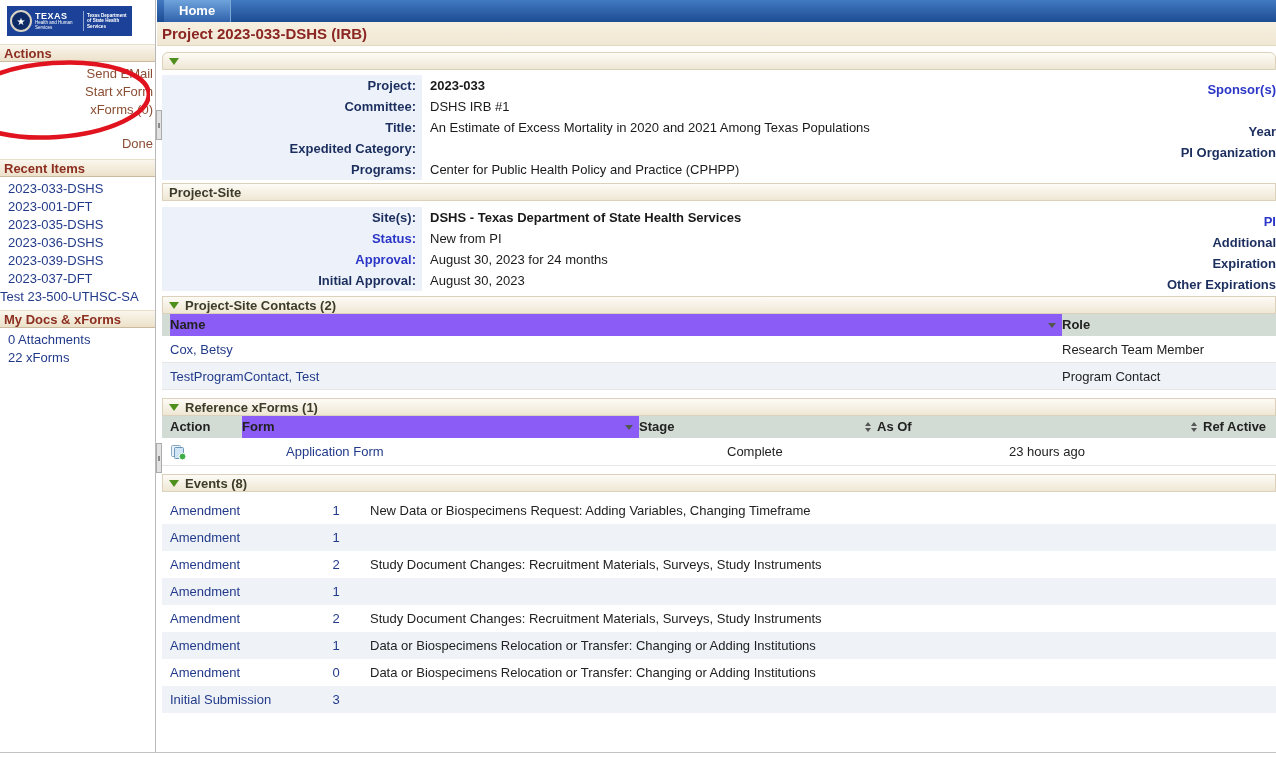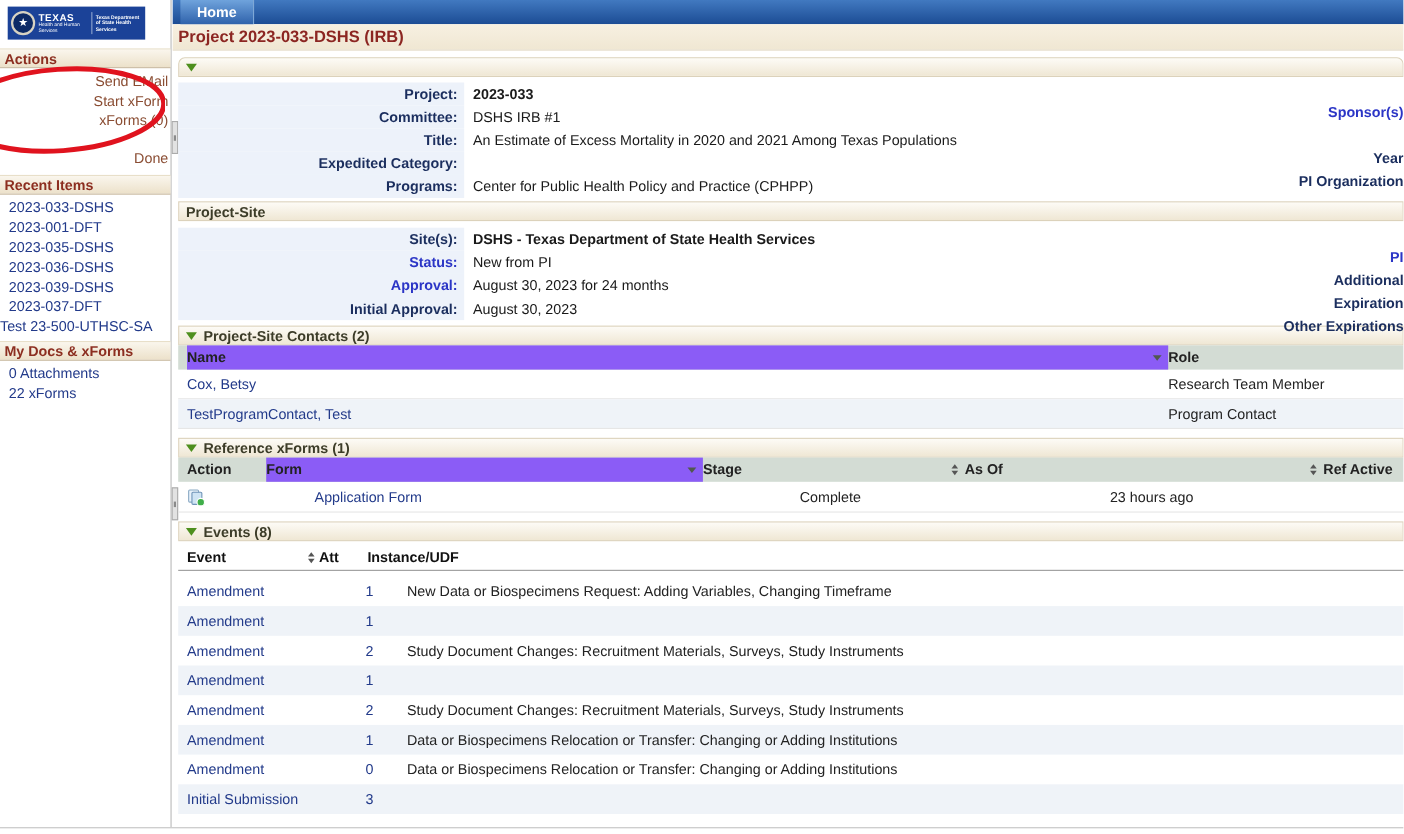--- a/index.html
+++ b/index.html
@@ -56,21 +56,21 @@
                border-right:5px solid transparent; border-top:7px solid #4e8f1e; }
   .section-title { margin-left:6px; font-weight:bold; color:#3c3c28; }
 
   .frow { position:relative; height:21px; line-height:21px; white-space:nowrap; }
   .fields { margin-top:5px; }
   .flabel { display:inline-block; width:260px; text-align:right; font-weight:bold;
             color:#1b2e5e; background:#edf2fa; padding-right:6px; }
   .link-label { color:#2b35c6; cursor:pointer; }
   .fvalue { margin-left:8px; color:#1a1a1a; }
   .val-bold { font-weight:bold; }
-  .rlabel { position:absolute; top:16px; left:880px; width:234px; text-align:right;
+  .rlabel { position:absolute; top:4px; left:880px; width:234px; text-align:right;
             font-weight:bold; color:#1b2e5e; white-space:nowrap; }
   .rlabel.link-label { color:#2b35c6; }
 
   
   .thead-green { background:#d3dcd4; font-weight:bold; height:22px; line-height:22px; }
   .grid-contacts { display:grid; grid-template-columns:892px 1fr; padding-left:8px; }
   .cell-sorted { display:flex; justify-content:space-between; align-items:center;
                  background:#8b5cf6; padding-right:6px; cursor:pointer; }
   .tri-down { width:0; height:0; border-left:4px solid transparent;
               border-right:4px solid transparent; border-top:5px solid #50584f; }
@@ -262,31 +262,20 @@
       <a class="clink">Application Form</a>
       <span>Complete</span>
       <span>23 hours ago</span>
       <span>23 hours ago</span>
     </div>
 
     <div class="section-bar bar-gap8">
       <div class="tri-green"></div>
       <span class="section-title">Events (8)</span>
     </div>
-    <div class="grid-events events-header">
-      <div style="cursor:pointer;">Event</div>
-      <div class="ehdr-icon">
-          <span class="sort-ud">
-            <i class="u"></i>
-            <i class="d"></i>
-          </span>
-        </div>
-      <div style="cursor:pointer;">Att</div>
-      <div style="cursor:pointer;">Instance/UDF</div>
-    </div>
     <div style="margin-top:5px;">
       <div class="grid-events erow">
         <a class="clink">Amendment</a>
           <span></span>
         <span class="att-num">1</span>
         <span>New Data or Biospecimens Request: Adding Variables, Changing Timeframe</span>
       </div>
       <div class="grid-events erow striped">
         <a class="clink">Amendment</a>
           <span></span>

